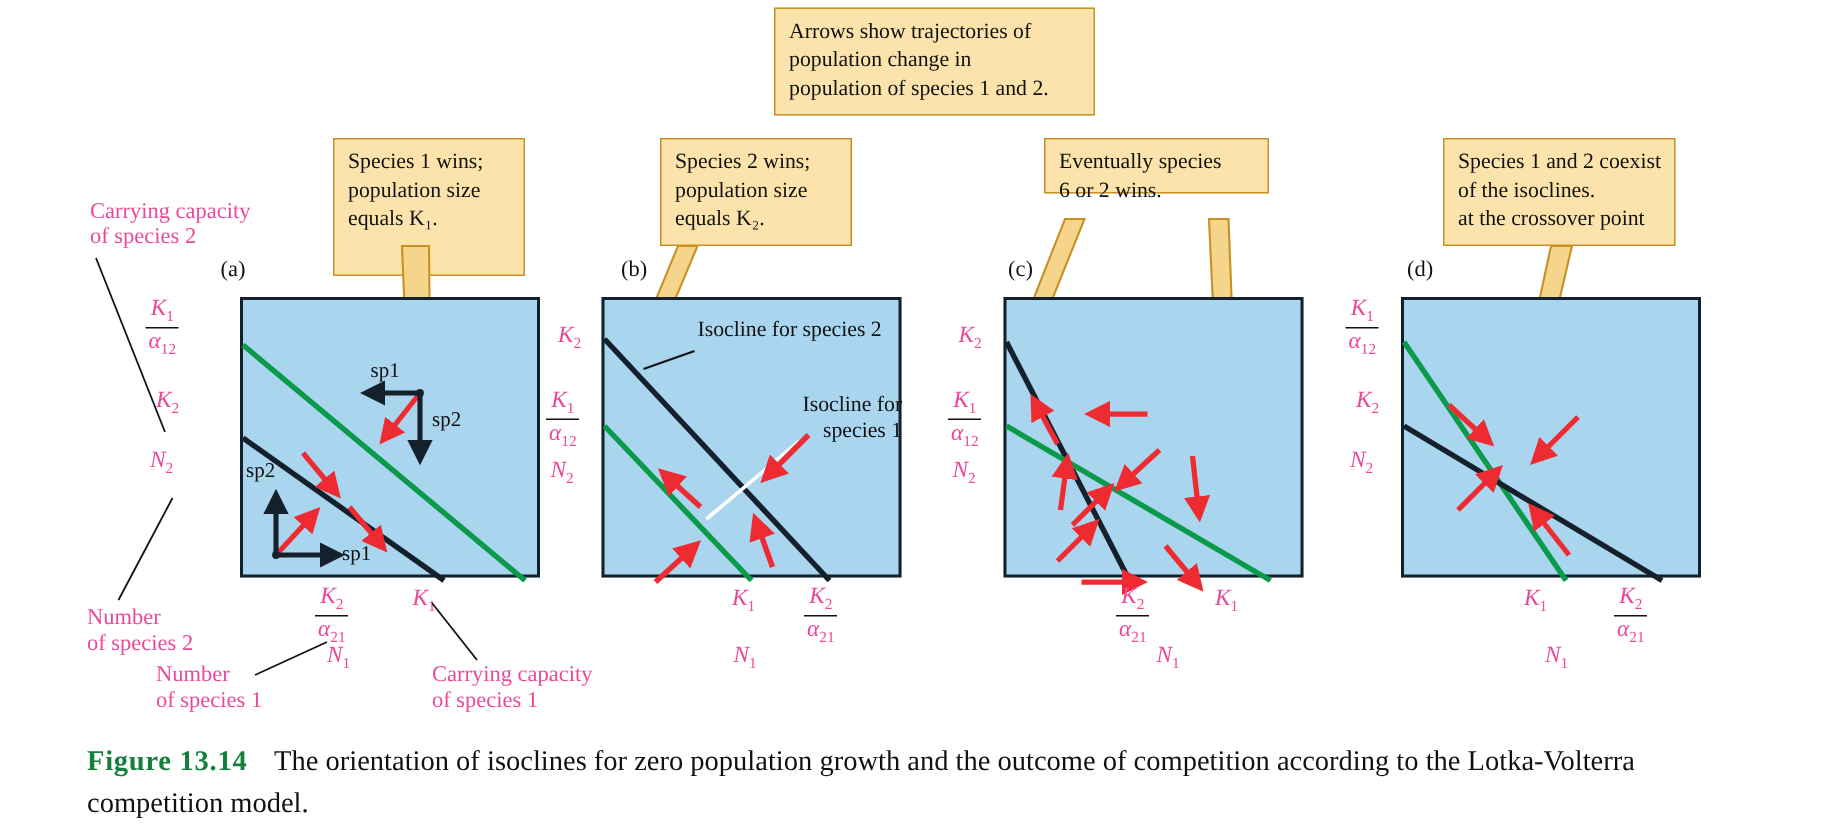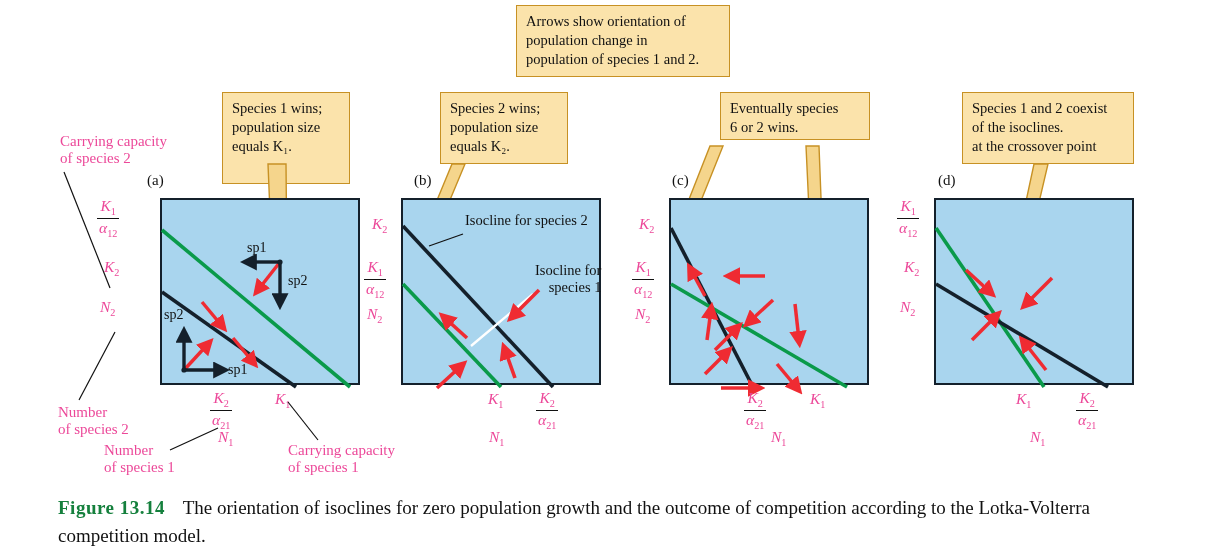--- a/index.html
+++ b/index.html
@@ -38,21 +38,21 @@
            font-family:"Liberation Serif",serif;font-size:15px;line-height:1.45;color:#111;}
   #caption .fignum{color:#15803d;font-size:19px;font-weight:bold;letter-spacing:.5px;}
   #caption .captext{font-size:19px;}
 </style>
 </head>
 <body>
 
 <div id="stage">
 
   <div class="callout" style="left:516px;top:5px;width:214px;height:72px;">
-    <div>Arrows show orientation of</div>
+    <div>Arrows show trajectories of</div>
     <div>population change in</div>
     <div>population of species 1 and 2.</div>
   </div>
 
   <div class="callout" style="left:222px;top:92px;width:128px;height:92px;">
     <div>Species 1 wins;</div>
     <div>population size</div>
     <div>equals K₁.</div>
   </div>
   <svg class="abs" width="120" height="240" style="left:240px;top:160px;">
@@ -61,32 +61,32 @@
 
   <div class="callout" style="left:440px;top:92px;width:128px;height:72px;">
     <div>Species 2 wins;</div>
     <div>population size</div>
     <div>equals K₂.</div>
   </div>
   <svg class="abs" width="90" height="110" style="left:420px;top:160px;">
     <polygon points="32,4 45,4 14,78 8,62" fill="#f5d58c" stroke="#c79124" stroke-width="1.4"></polygon>
   </svg>
 
-  <div class="callout" style="left:720px;top:92px;width:150px;height:48px;">
+  <div class="callout" style="left:696px;top:92px;width:150px;height:37px;">
     <div>Eventually species</div>
     <div>6 or 2 wins.</div>
   </div>
   <svg class="abs" width="100" height="120" style="left:668px;top:144px;">
     <polygon points="42,2 55,2 22,84 16,68" fill="#f5d58c" stroke="#c79124" stroke-width="1.4"></polygon>
   </svg>
   <svg class="abs" width="80" height="250" style="left:790px;top:144px;">
     <polygon points="16,2 29,2 38,235 26,216" fill="#f5d58c" stroke="#c79124" stroke-width="1.4"></polygon>
   </svg>
 
-  <div class="callout" style="left:962px;top:92px;width:172px;height:72px;">
+  <div class="callout" style="left:962px;top:92px;width:155px;height:72px;">
     <div>Species 1 and 2 coexist</div>
     <div>of the isoclines.</div>
     <div>at the crossover point</div>
   </div>
   <svg class="abs" width="100" height="160" style="left:1000px;top:160px;">
     <polygon points="34,4 48,4 18,132 10,116" fill="#f5d58c" stroke="#c79124" stroke-width="1.4"></polygon>
   </svg>
 
   <div class="panel-letter" style="left:147px;top:172px;">(a)</div>
 

